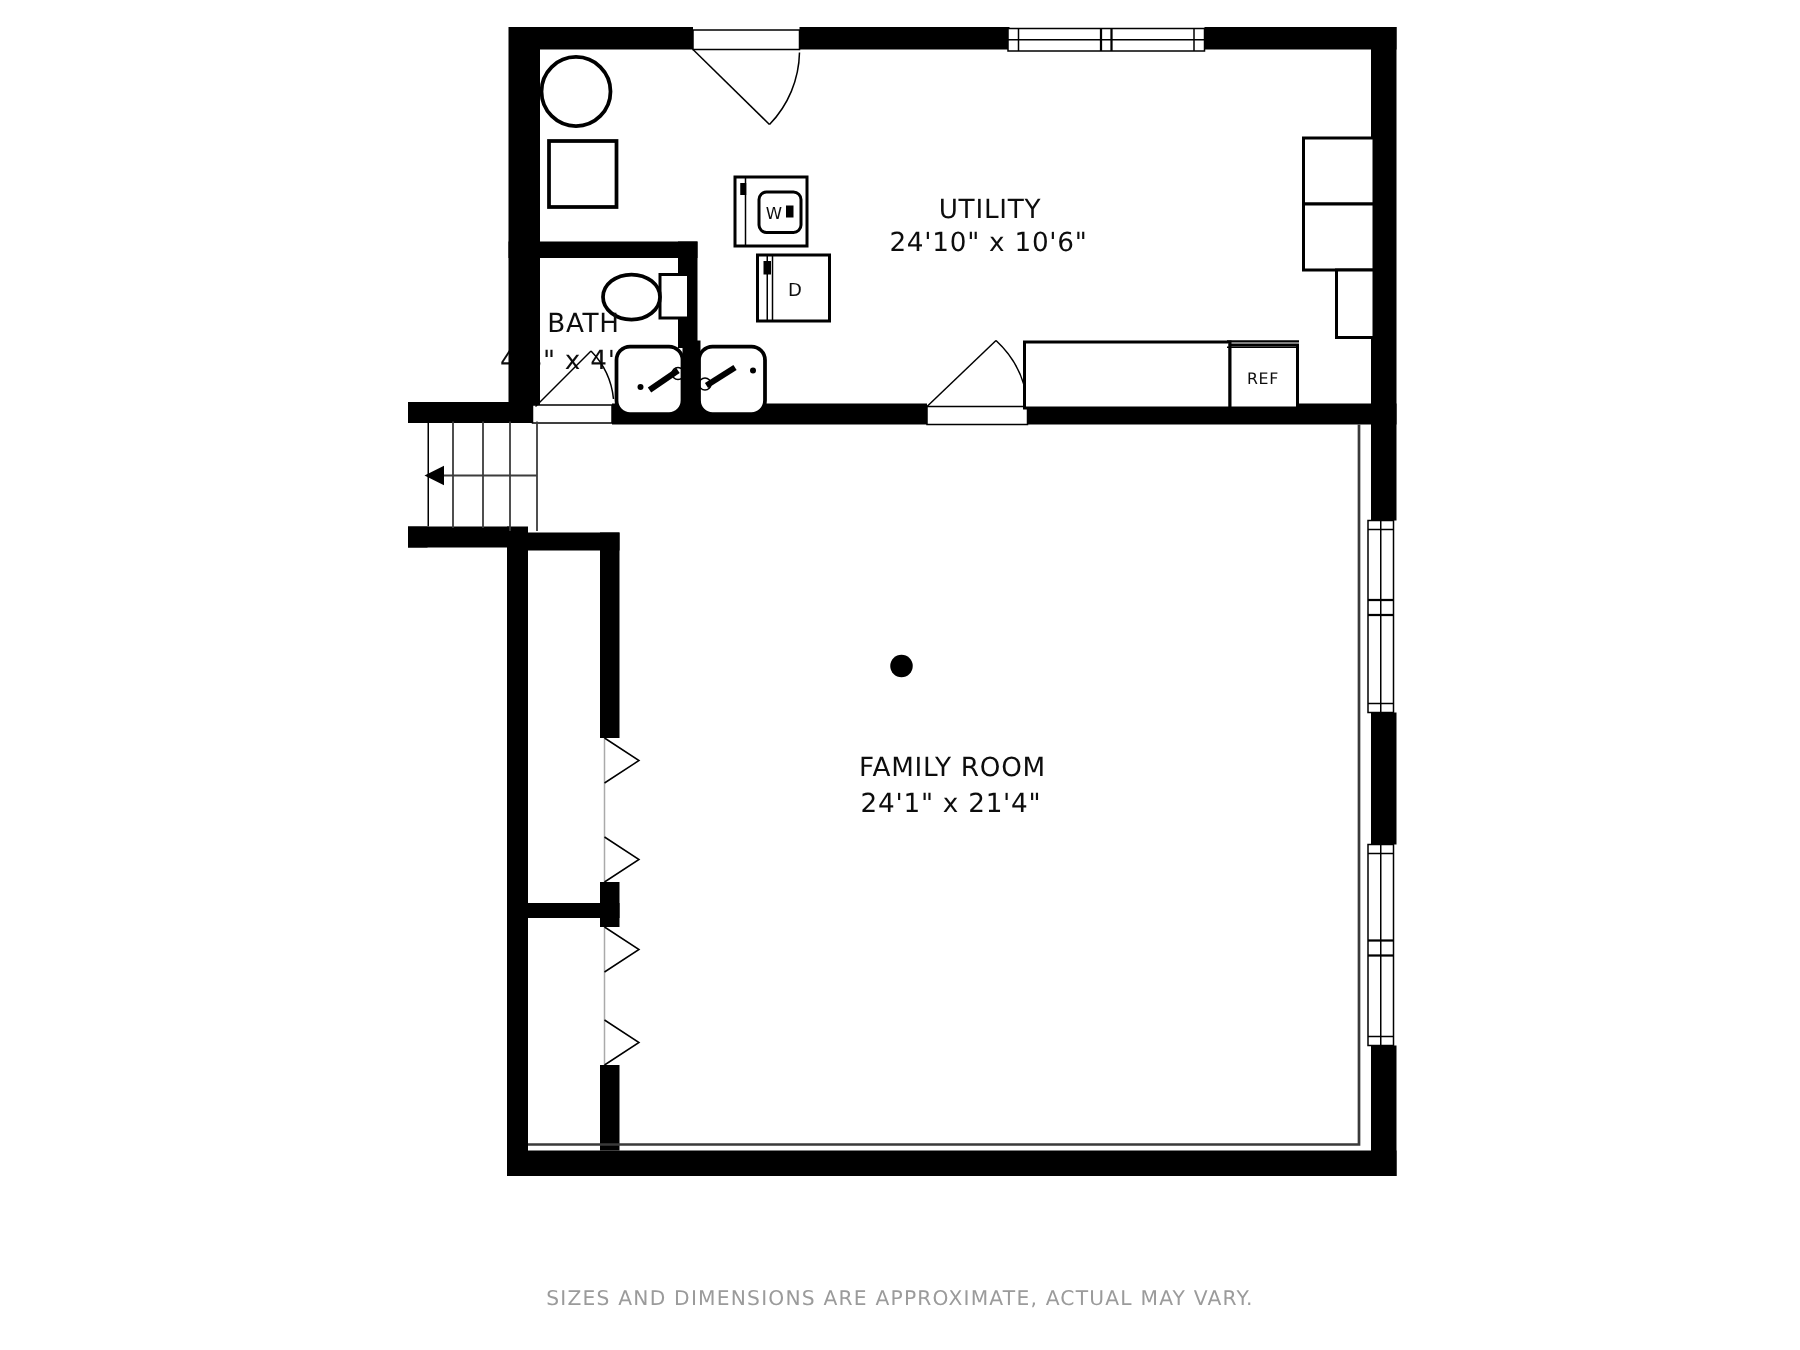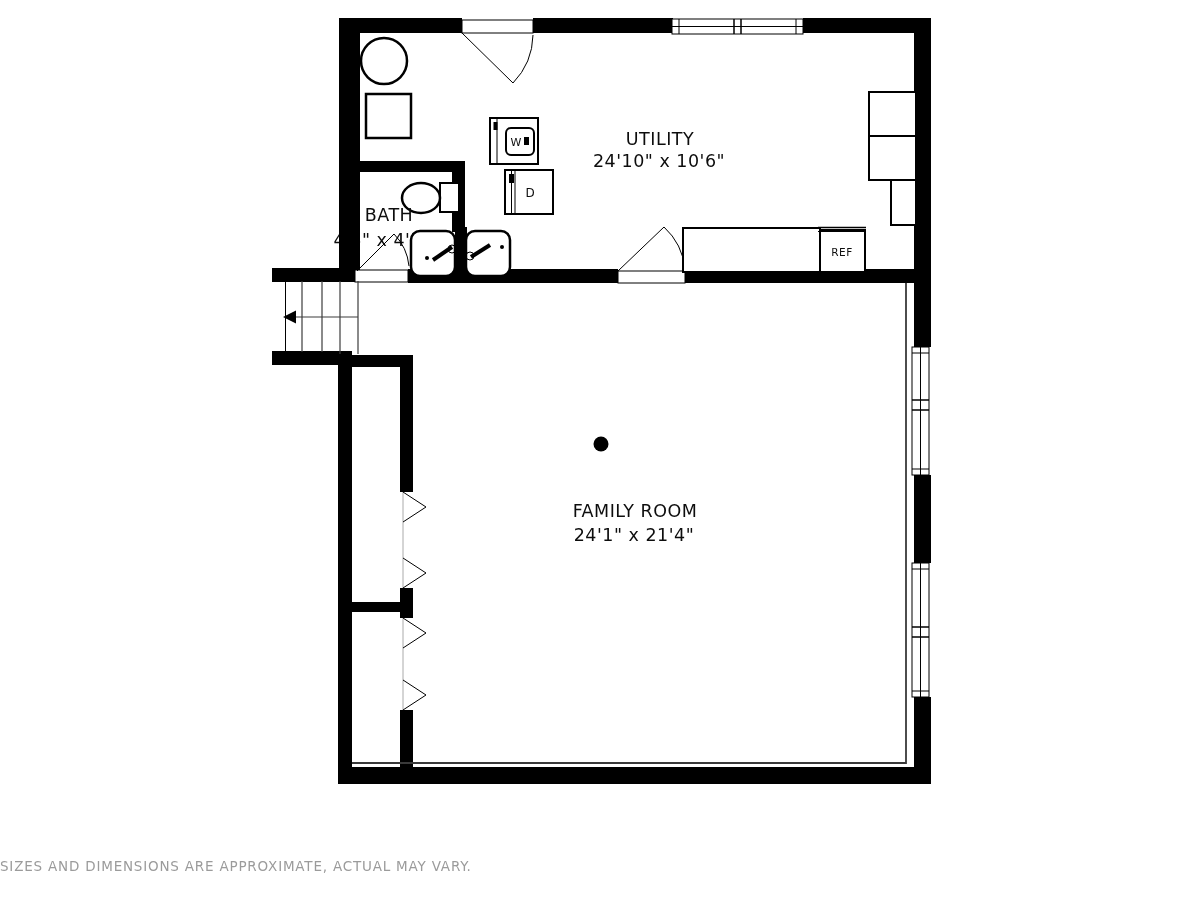--- a/index.html
+++ b/index.html
@@ -13,21 +13,21 @@
   .hair{fill:none;stroke:#000000;stroke-width:1;}
   .tread{fill:none;stroke:#3c3c3c;stroke-width:1.2;}
   .innerline{fill:none;stroke:#3a3a3a;stroke-width:1.8;}
   .planeline{fill:none;stroke:#aaaaaa;stroke-width:1;}
   text{fill:#0d0d0d;}
   .room-name{font-size:17.5px;text-anchor:middle;letter-spacing:0.5px;}
   .room-dims{font-size:17.5px;text-anchor:middle;letter-spacing:0.5px;}
   .appl{font-size:11px;text-anchor:middle;}
   .appl-d{font-size:12px;text-anchor:middle;}
   .appl-ref{font-size:10.5px;text-anchor:middle;letter-spacing:0.5px;}
-  .footer{position:absolute;left:0;right:0;top:858px;
+  .footer{position:absolute;left:0;right:0;top:858px;text-align:center;
           color:#9b9b9b;font-size:13.5px;letter-spacing:0.8px;}
 </style>
 </head>
 <body>
 
 <svg width="1200" height="900" viewBox="0 0 1200 900">
 
   <g>
     <text class="room-dims" x="382" y="246">4'8" x 4'5"</text>
   </g>

